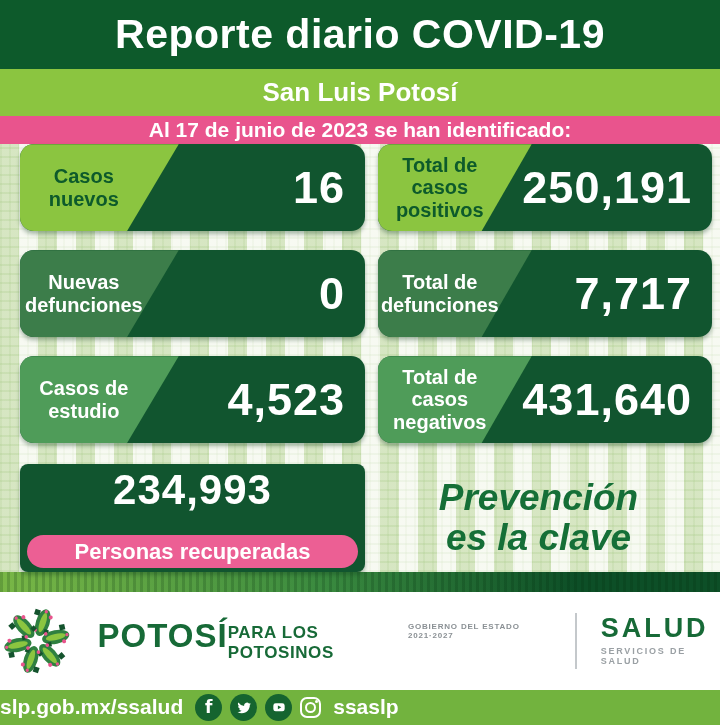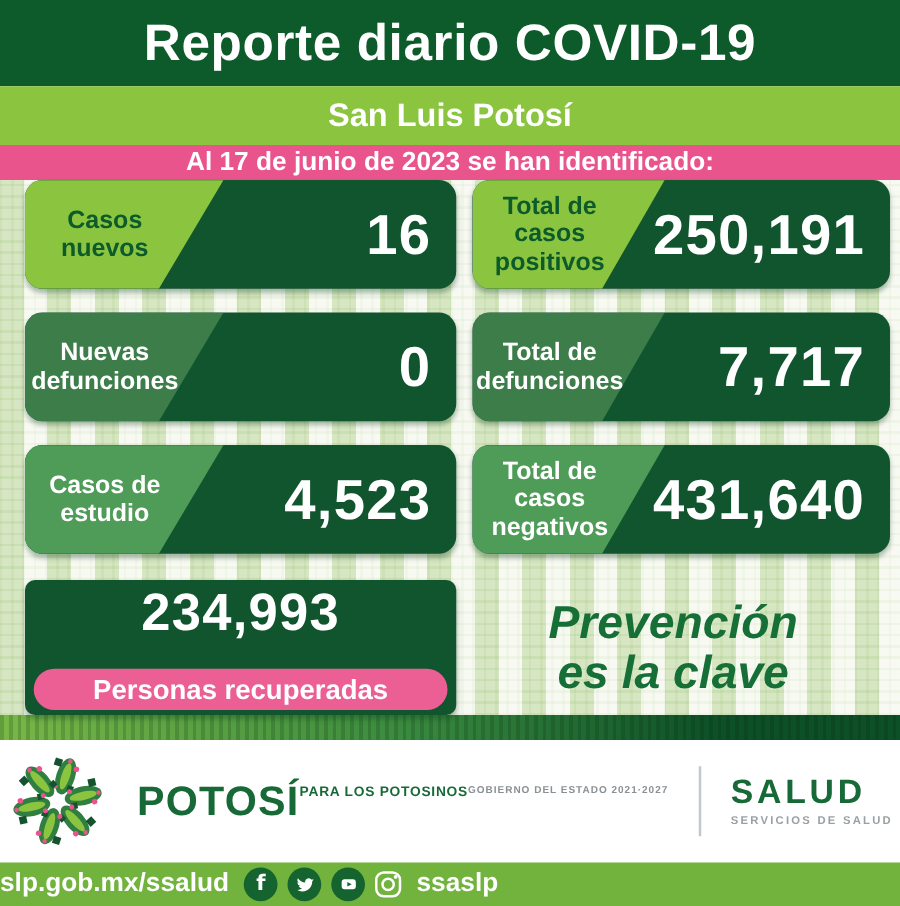--- a/index.html
+++ b/index.html
@@ -63,21 +63,21 @@
   .strip{
     height:21px;
     background-image:
       repeating-linear-gradient(90deg, rgba(0,40,10,.18) 0 3px, transparent 3px 7px),
       linear-gradient(90deg,#79b746,#3a8a3f 45%,#0d4f27 80%,#0d4f27);
   }
   
   .footer{height:102px;background:#fff;display:flex;align-items:center;justify-content:center;gap:24px;}
   .brand-block{display:flex;flex-direction:row;align-items:flex-start;}
   .brand-name{color:#176a37;font-size:33px;font-weight:800;letter-spacing:1px;line-height:1;}
-  .brand-tagline{color:#176a37;font-size:11px;font-weight:800;letter-spacing:.6px;margin-top:4px;}
+  .brand-tagline{color:#176a37;font-size:17px;font-weight:800;letter-spacing:.6px;margin-top:4px;}
   .brand-gov{color:#8a9094;font-size:8px;font-weight:700;letter-spacing:.8px;margin-top:3px;}
   .vrule{width:2px;height:56px;background:#c4c8cb;}
   .org-block{display:flex;flex-direction:column;align-items:flex-start;}
   .org-name{color:#176a37;font-size:27px;font-weight:800;letter-spacing:3px;line-height:1;}
   .org-sub{color:#9aa0a4;font-size:9px;font-weight:700;letter-spacing:1.8px;margin-top:4px;}
   
   .bottombar{
     height:37px;background:#72b33e;display:flex;align-items:center;gap:12px;
     color:#fff;font-size:21px;font-weight:700;
   }

